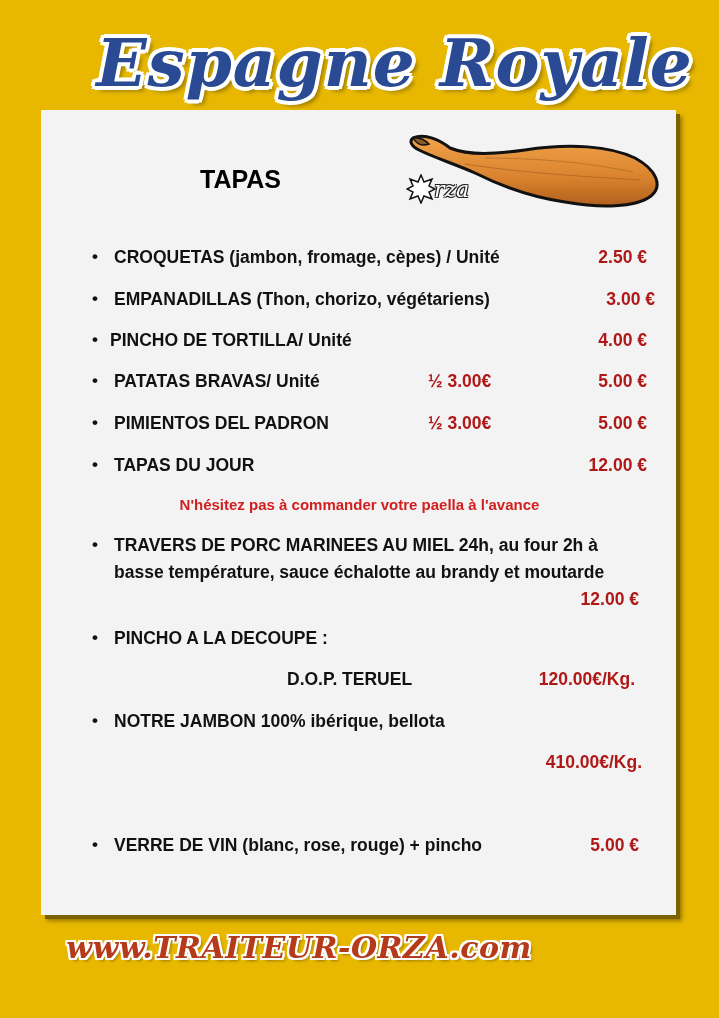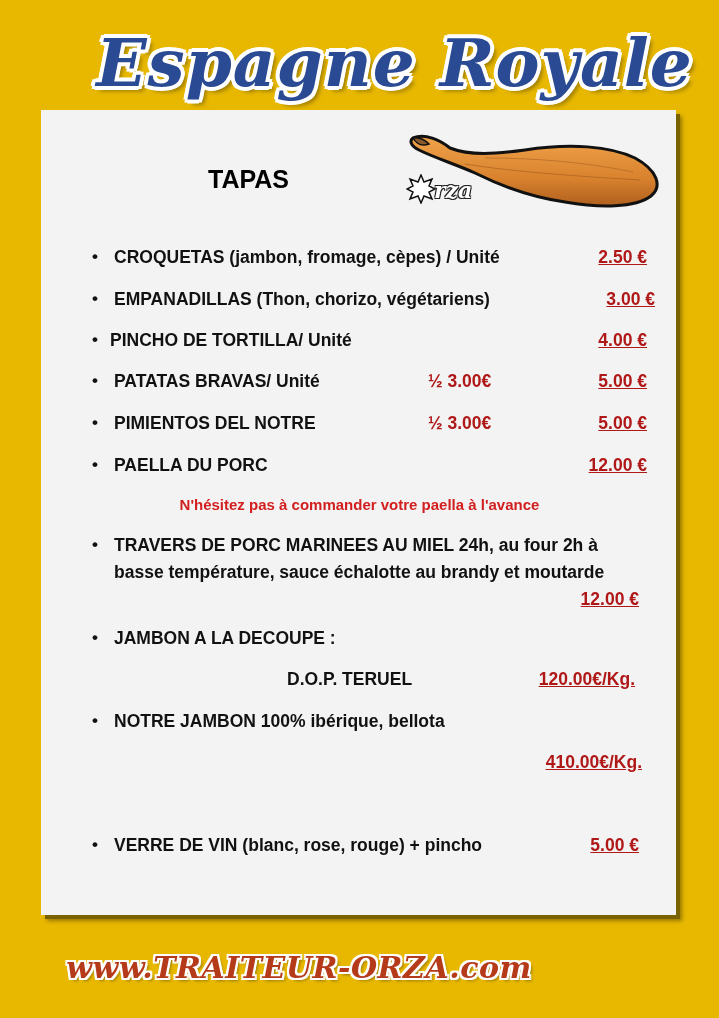--- a/index.html
+++ b/index.html
@@ -26,56 +26,56 @@
     padding-left: 35px;
   }
   .card {
     position: absolute; left: 41px; top: 110px;
     width: 635px; height: 805px;
     background: #f3f3f3;
     box-shadow: 4px 4px 0 #7a6200, 6px 6px 4px rgba(0,0,0,0.35);
     z-index: 1;
   }
   .heading {
-    position: absolute; left: 208px; top: 165px;
+    position: absolute; left: 200px; top: 165px;
     font-weight: bold; font-size: 25px; color: #000;
     z-index: 2;
   }
   .ham {
     position: absolute; left: 405px; top: 128px;
     width: 260px; height: 85px; z-index: 2;
   }
   .logo-text {
     position: absolute; left: 434px; top: 177px;
-    font-family: "DejaVu Serif", serif; font-style: italic; font-weight: bold;
+    font-family: "DejaVu Serif", serif; font-style: italic; font-weight: normal;
     font-size: 22px; color: #fff;
     text-shadow: -1px -1px 0 #222, 1px -1px 0 #222, -1px 1px 0 #222, 1px 1px 0 #222;
     z-index: 3;
     text-align: center;
   }
   .star {
     position: absolute; left: 406px; top: 174px; width: 30px; height: 30px; z-index: 3;
   }
   .row {
     position: absolute; left: 0; width: 719px; z-index: 2;
     font-weight: bold; font-size: 17.5px; color: #111;
     white-space: nowrap;
   }
   .bullet {
     position: absolute; left: 92px; font-size: 17px;
   }
   .label { position: absolute; left: 114px; }
   .half { position: absolute; color: #b01818; }
-  .price { position: absolute; color: #b01818; text-align: left; text-decoration: underline; }
+  .price { position: absolute; color: #b01818; text-align: left; }
   .note {
     position: absolute; left: 0; width: 719px; text-align: center;
     top: 496px; font-size: 15px; font-weight: bold; color: #d21e1e; z-index: 2;
   }
   .url {
-    position: absolute; left: 0; top: 950px; width: 598px; text-align: center;
+    position: absolute; left: 0; top: 930px; width: 598px; text-align: center;
     font-family: "DejaVu Serif", serif; font-style: italic; font-weight: bold;
     font-size: 30px; color: #b53a1a; letter-spacing: 0.5px;
     text-shadow:
       -2px -2px 0 #fff, 2px -2px 0 #fff, -2px 2px 0 #fff, 2px 2px 0 #fff,
       0 -2px 0 #fff, 0 2px 0 #fff, -2px 0 0 #fff, 2px 0 0 #fff,
       3px 3px 3px rgba(0,0,0,0.35);
   }
 </style>
 </head>
 <body>
@@ -121,46 +121,46 @@
   <span class="price" style="right:72px">4.00 €</span>
 </div>
 <div class="row" style="top:371px">
   <span class="bullet">•</span>
   <span class="label">PATATAS BRAVAS/ Unité</span>
   <span class="half" style="left:428px">½ 3.00€</span>
   <span class="price" style="right:72px">5.00 €</span>
 </div>
 <div class="row" style="top:413px">
   <span class="bullet">•</span>
-  <span class="label">PIMIENTOS DEL NOTRE</span>
+  <span class="label">PIMIENTOS DEL PADRON</span>
   <span class="half" style="left:428px">½ 3.00€</span>
   <span class="price" style="right:72px">5.00 €</span>
 </div>
 <div class="row" style="top:455px">
   <span class="bullet">•</span>
-  <span class="label">PAELLA DU PORC</span>
+  <span class="label">TAPAS DU JOUR</span>
   <span class="price" style="right:72px">12.00 €</span>
 </div>
 
 <div class="note">N'hésitez pas à commander votre paella à l'avance</div>
 
 <div class="row" style="top:535px">
   <span class="bullet">•</span>
   <span class="label">TRAVERS DE PORC MARINEES AU MIEL 24h, au four 2h à</span>
 </div>
 <div class="row" style="top:562px">
   <span class="label">basse température, sauce échalotte au brandy et moutarde</span>
 </div>
 <div class="row" style="top:589px">
   <span class="price" style="right:80px">12.00 €</span>
 </div>
 
 <div class="row" style="top:628px">
   <span class="bullet">•</span>
-  <span class="label">JAMBON A LA DECOUPE :</span>
+  <span class="label">PINCHO A LA DECOUPE :</span>
 </div>
 <div class="row" style="top:669px">
   <span class="label" style="left:287px">D.O.P. TERUEL</span>
   <span class="price" style="right:84px">120.00€/Kg.</span>
 </div>
 
 <div class="row" style="top:711px">
   <span class="bullet">•</span>
   <span class="label">NOTRE JAMBON 100% ibérique, bellota</span>
 </div>

